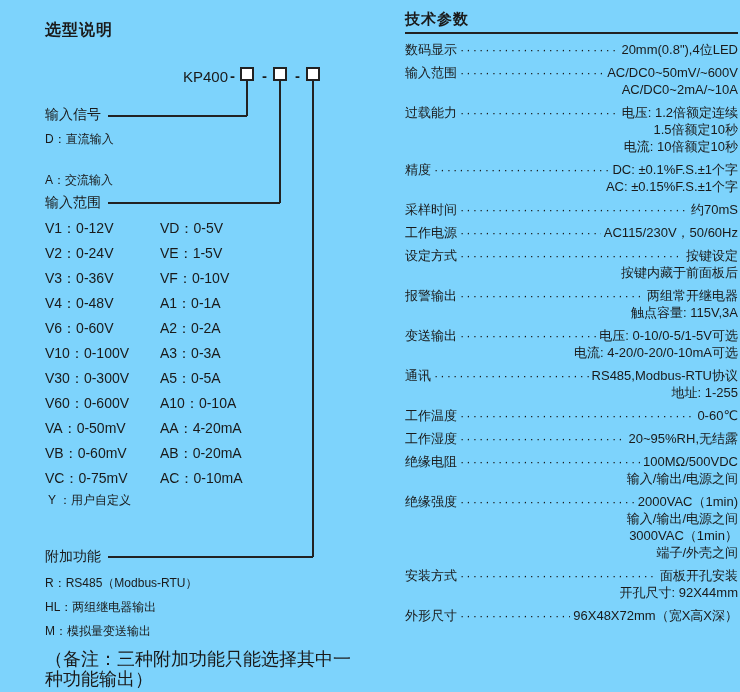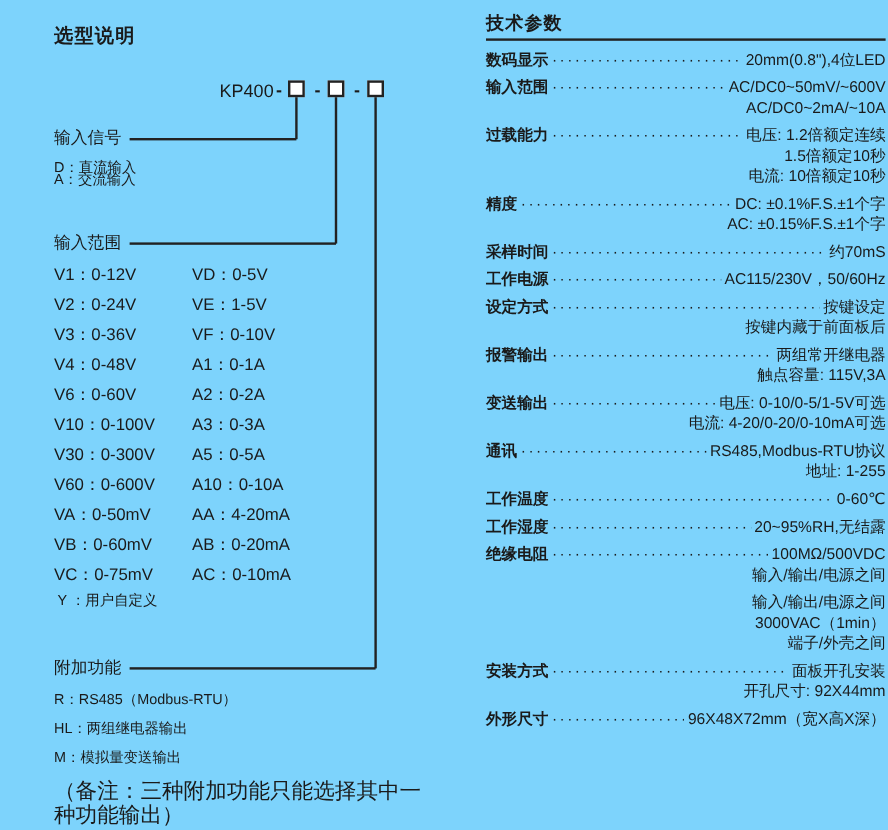--- a/index.html
+++ b/index.html
@@ -23,21 +23,21 @@
   .range-col { font-size:14px; }
   .range-item { height:25px; line-height:25px; white-space:nowrap; }
   .note { font-size:18px; line-height:20px; width:308px; }
 
   
   .right-col { position:absolute; left:405px; top:10px; width:333px; }
   .right-title { font-size:15px; font-weight:bold; letter-spacing:1px; margin-bottom:3px; }
   .title-divider { height:2px; background:#222; margin-bottom:7px; }
   .spec { margin-bottom:6px; font-size:13px; line-height:17px; }
   .spec-line { display:flex; align-items:baseline; }
-  .spec-label { white-space:nowrap;font-weight:bold; }
+  .spec-label { white-space:nowrap; }
   .leader { flex:1; overflow:hidden; white-space:nowrap; margin:0 3px; min-width:8px; }
   .leader::after {
     content:"··········································································";
     letter-spacing:2px;
   }
   .spec-value { white-space:nowrap; }
   .spec-extra { text-align:right; white-space:nowrap; }
 </style>
 </head>
 <body>
@@ -56,21 +56,21 @@
 
   <div class="abs cline" style="left:246px;top:81px;width:1.5px;height:35px"></div>
   <div class="abs cline" style="left:279px;top:81px;width:1.5px;height:122px"></div>
   <div class="abs cline" style="left:312px;top:81px;width:1.5px;height:476px"></div>
   <div class="abs cline" style="left:108px;top:115px;width:139px;height:1.5px"></div>
   <div class="abs cline" style="left:108px;top:202px;width:172px;height:1.5px"></div>
   <div class="abs cline" style="left:108px;top:556px;width:205px;height:1.5px"></div>
 
   <div class="abs sec-label" style="left:45px;top:106px">输入信号</div>
   <div class="abs opt" style="left:45px;top:131px">D：直流输入</div>
-  <div class="abs opt" style="left:45px;top:141px">A：交流输入</div>
+  <div class="abs opt" style="left:45px;top:172px">A：交流输入</div>
 
   <div class="abs sec-label" style="left:45px;top:194px">输入范围</div>
 
   <div class="abs range-col" style="left:45px;top:216px">
     <div class="range-item">V1：0-12V</div>
     <div class="range-item">V2：0-24V</div>
     <div class="range-item">V3：0-36V</div>
     <div class="range-item">V4：0-48V</div>
     <div class="range-item">V6：0-60V</div>
     <div class="range-item">V10：0-100V</div>
@@ -215,20 +215,25 @@
     <div class="spec">
       <div class="spec-line">
         <span class="spec-label">绝缘电阻</span>
         <span class="leader"></span>
         <span class="spec-value">100MΩ/500VDC</span>
       </div>
       <div class="spec-extra">输入/输出/电源之间</div>
     </div>
 
     <div class="spec">
+      <div class="spec-line">
+        <span class="spec-label">绝缘强度</span>
+        <span class="leader"></span>
+        <span class="spec-value">2000VAC（1min)</span>
+      </div>
       <div class="spec-extra">输入/输出/电源之间</div>
       <div class="spec-extra">3000VAC（1min）</div>
       <div class="spec-extra">端子/外壳之间</div>
     </div>
 
     <div class="spec">
       <div class="spec-line">
         <span class="spec-label">安装方式</span>
         <span class="leader"></span>
         <span class="spec-value">面板开孔安装</span>

